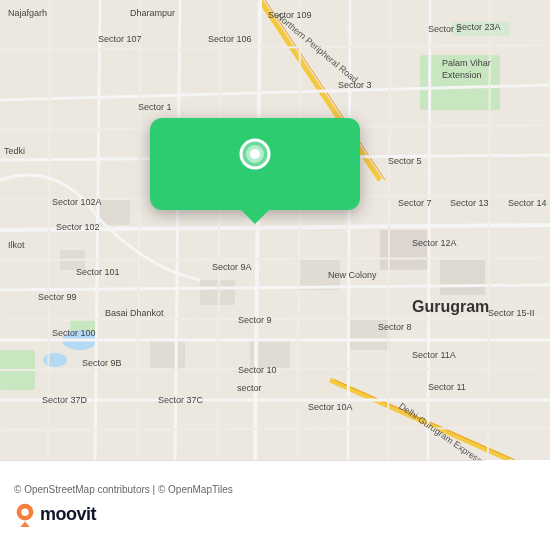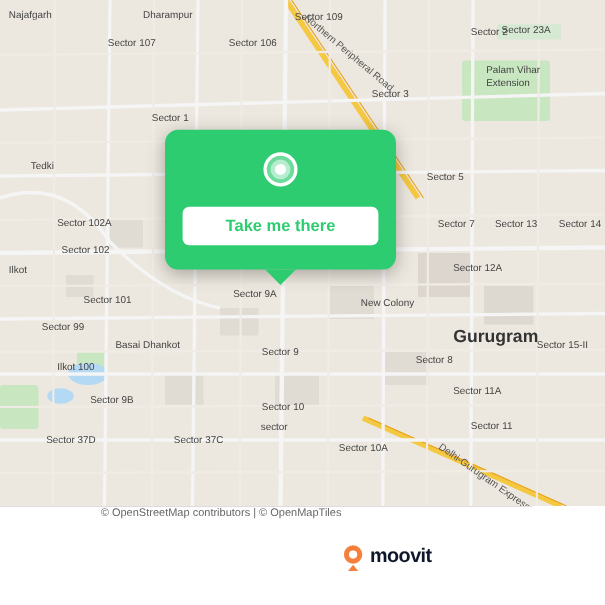--- a/index.html
+++ b/index.html
@@ -80,20 +80,21 @@
       text-align: center;
     }
 
     
     #bottom-bar {
       width: 484px;
       height: 90px;
       background: #ffffff;
       border-top: 1px solid #ddd;
       display: flex;
+      flex-direction: column;
       justify-content: center;
       padding: 0 14px;
     }
 
     #attribution {
       font-size: 10px;
       color: #666;
       margin-bottom: 6px;
     }
 
@@ -197,38 +198,38 @@
     <span class="map-label" style="top:10px;left:268px;">Sector 109</span>
     <span class="map-label" style="top:34px;left:98px;">Sector 107</span>
     <span class="map-label" style="top:34px;left:208px;">Sector 106</span>
     <span class="map-label" style="top:24px;left:428px;">Sector 2</span>
     <span class="map-label" style="top:22px;left:456px;">Sector 23A</span>
     <span class="map-label" style="top:58px;left:442px;line-height:1.3;">Palam Vihar<br>Extension</span>
     <span class="map-label" style="top:80px;left:338px;">Sector 3</span>
     <span class="map-label" style="top:102px;left:138px;">Sector 1</span>
     <span class="map-label" style="top:10px;left:278px;transform:rotate(40deg);transform-origin:left center;color:#555;">Northern Peripheral Road</span>
     <span class="map-label" style="top:156px;left:388px;">Sector 5</span>
-    <span class="map-label" style="top:146px;left:28px;">Tedki</span>
+    <span class="map-label" style="top:146px;left:4px;">Tedki</span>
     <span class="map-label" style="top:165px;left:52px;margin-top:32px;">Sector 102A</span>
     <span class="map-label" style="top:198px;left:398px;">Sector 7</span>
     <span class="map-label" style="top:198px;left:450px;">Sector 13</span>
     <span class="map-label" style="top:198px;left:508px;">Sector 14</span>
     <span class="map-label" style="top:222px;left:56px;">Sector 102</span>
     <span class="map-label" style="top:240px;left:8px;">Ilkot</span>
     <span class="map-label" style="top:238px;left:412px;">Sector 12A</span>
     <span class="map-label" style="top:267px;left:76px;">Sector 101</span>
     <span class="map-label" style="top:262px;left:212px;">Sector 9A</span>
     <span class="map-label" style="top:270px;left:328px;">New Colony</span>
     <span class="map-label map-label-bold" style="top:278px;left:412px;font-size:16px;margin-top:20px;">Gurugram</span>
     <span class="map-label" style="top:292px;left:38px;">Sector 99</span>
     <span class="map-label" style="top:308px;left:105px;">Basai Dhankot</span>
     <span class="map-label" style="top:315px;left:238px;">Sector 9</span>
     <span class="map-label" style="top:322px;left:378px;">Sector 8</span>
     <span class="map-label" style="top:308px;left:488px;">Sector 15-II</span>
-    <span class="map-label" style="top:328px;left:52px;">Ilkot 100</span>
+    <span class="map-label" style="top:328px;left:52px;">Sector 100</span>
     <span class="map-label" style="top:358px;left:82px;">Sector 9B</span>
     <span class="map-label" style="top:365px;left:238px;">Sector 10</span>
     <span class="map-label" style="top:350px;left:412px;">Sector 11A</span>
     <span class="map-label" style="top:395px;left:42px;">Sector 37D</span>
     <span class="map-label" style="top:395px;left:158px;">Sector 37C</span>
     <span class="map-label" style="top:382px;left:428px;">Sector 11</span>
     <span class="map-label" style="top:402px;left:308px;">Sector 10A</span>
     <span class="map-label" style="top:383px;left:237px;">sector</span>
     <span class="map-label" style="top:8px;left:8px;">Najafgarh</span>
 
@@ -236,21 +237,20 @@
   </div>
 
   <div id="popup-card">
 
     <svg class="popup-pin" viewBox="0 0 42 42">
       <circle cx="21" cy="18" r="14" fill="white" opacity="0.3"></circle>
       <circle cx="21" cy="18" r="9" fill="white" opacity="0.5"></circle>
       <circle cx="21" cy="18" r="5" fill="white"></circle>
       <circle cx="21" cy="18" r="14" fill="none" stroke="white" stroke-width="3"></circle>
     </svg>
-    <button id="take-me-there-btn">Take me there</button>
   </div>
 
 </div>
 
 <div id="bottom-bar">
   <div id="attribution">© OpenStreetMap contributors | © OpenMapTiles</div>
   <div id="place-info">
     <div id="moovit-logo">
 
       <svg class="moovit-pin" viewBox="0 0 22 28">

